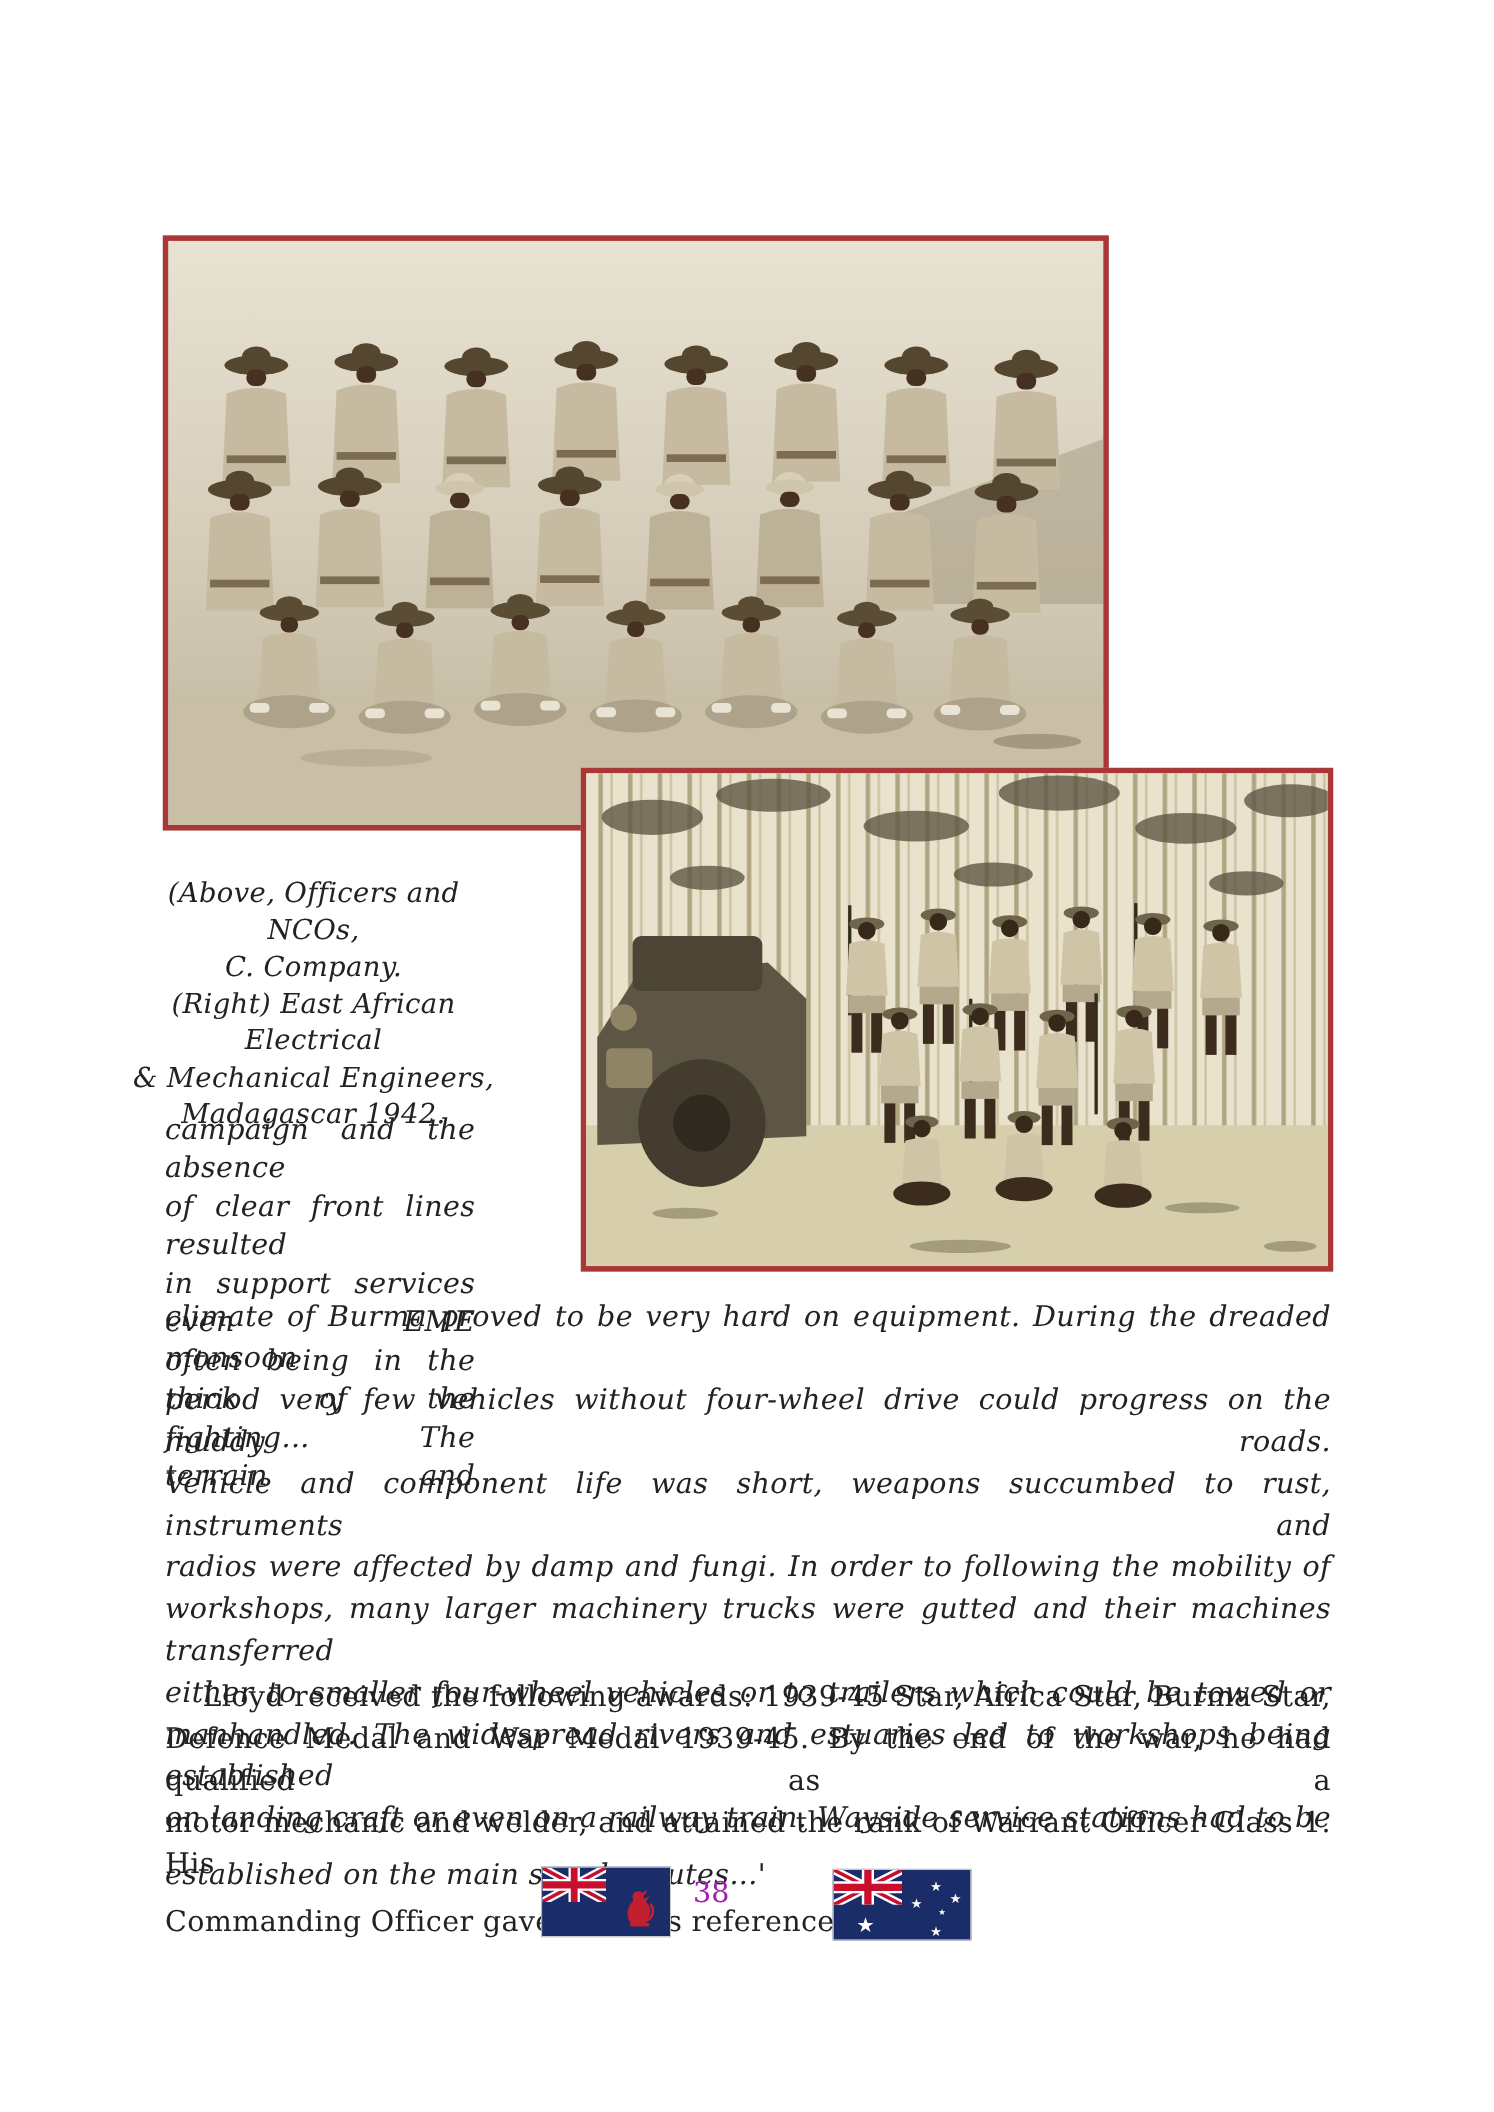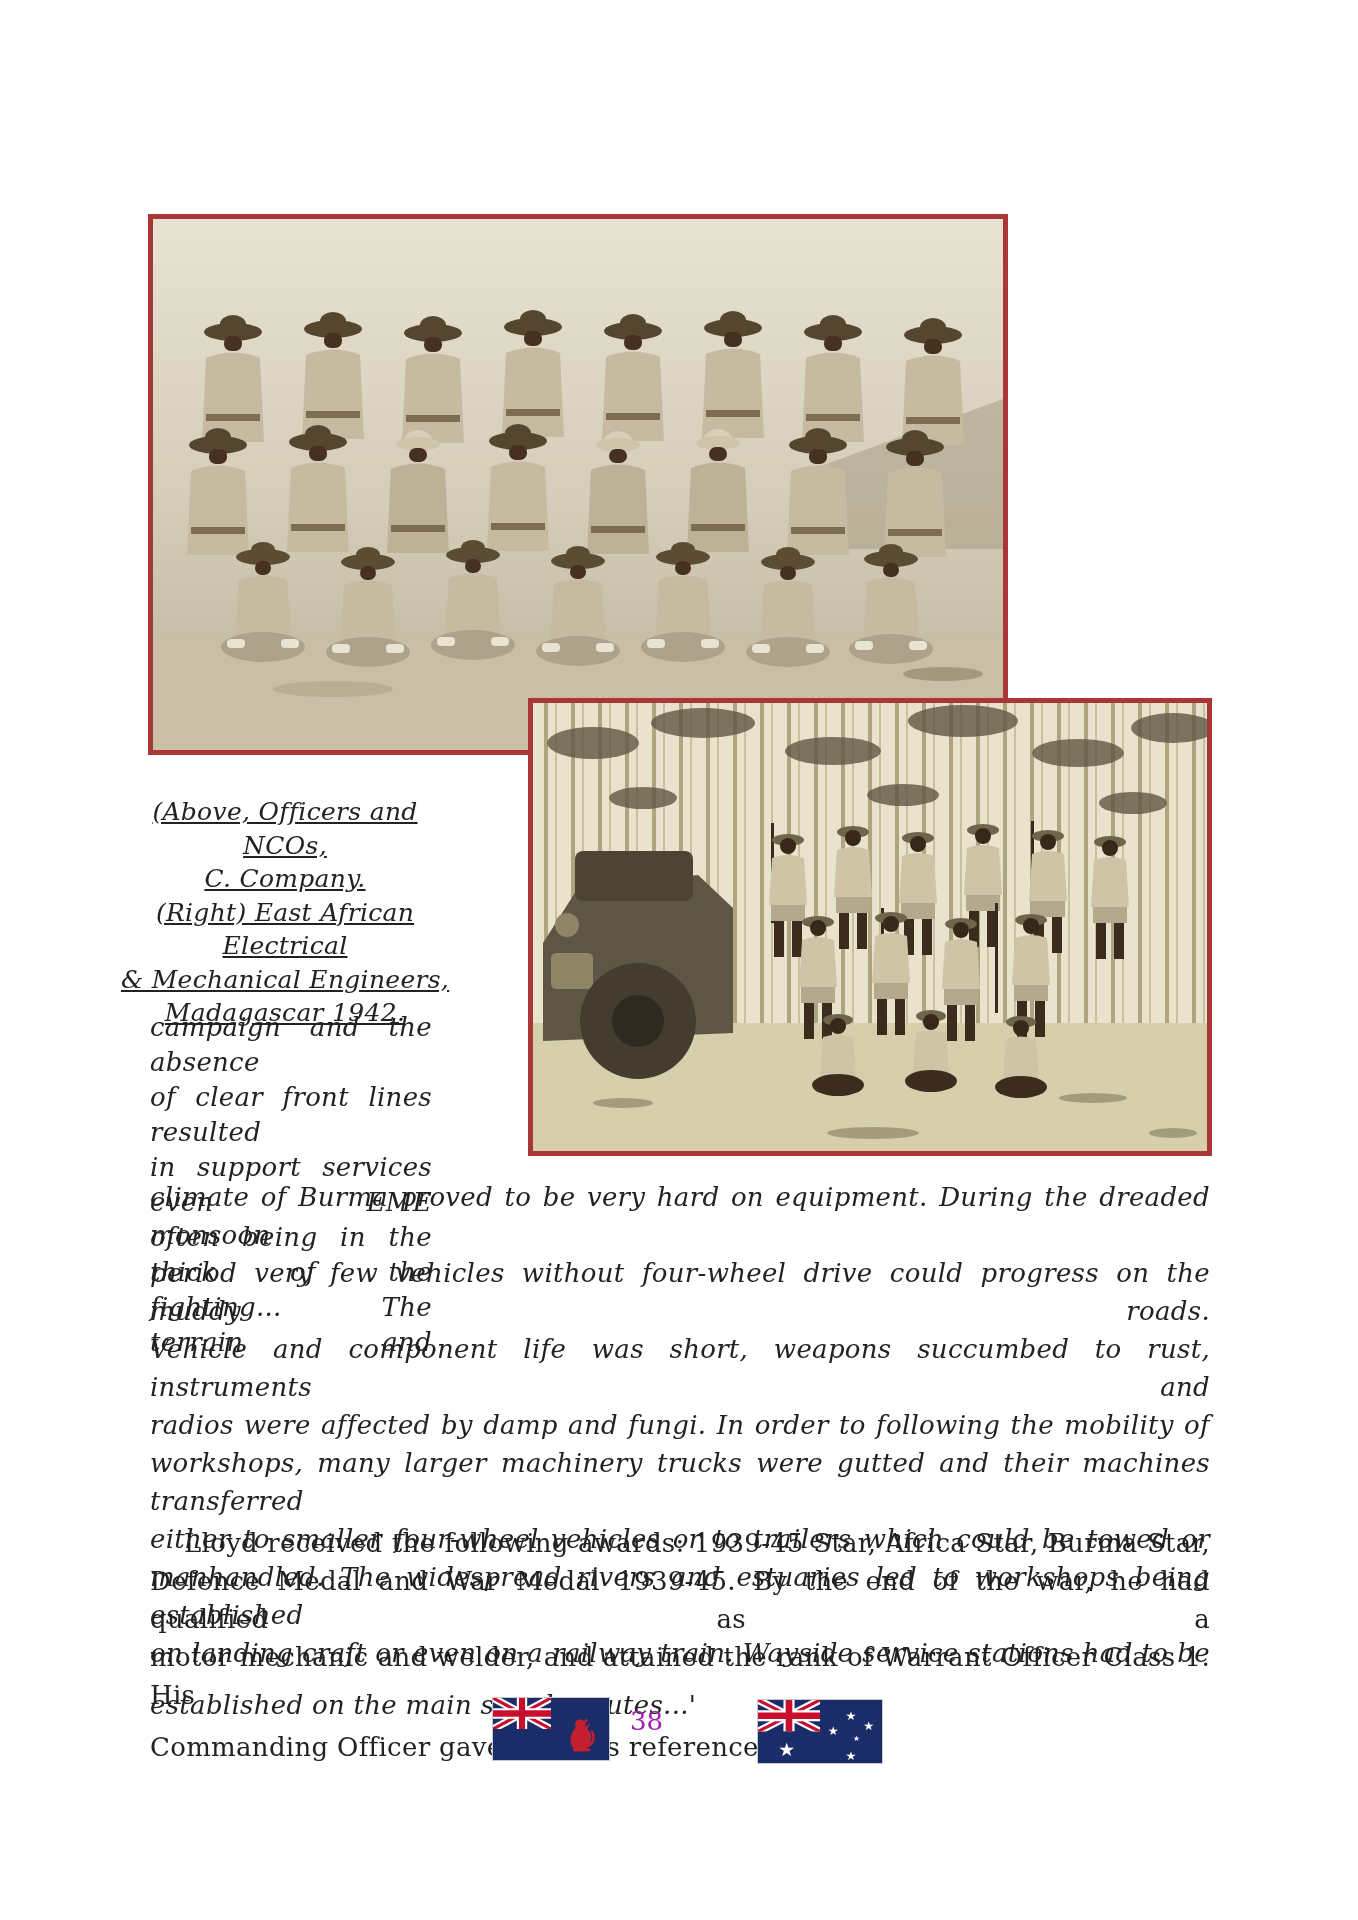--- a/index.html
+++ b/index.html
@@ -12,21 +12,20 @@
     border:5px solid #a93737; background:#d8d1bf;
   }
   .photo svg { display:block; width:100%; height:100%; }
   #photo1 { left:148px; top:214px; width:860px; height:541px; z-index:1; }
   #photo2 { left:528px; top:698px; width:684px; height:458px; z-index:2; }
 
   .caption {
     position:absolute; left:118px; top:795px; width:334px; z-index:3;
     font-style:italic; font-size:25px; line-height:33.5px; text-align:center;
     letter-spacing:0.3px;
-    text-decoration:underline;
   }
   .lcol {
     position:absolute; left:150px; top:1010px; width:282px;
     font-style:italic; font-size:26px; line-height:35px; letter-spacing:0.3px;
   }
   .fullq {
     position:absolute; left:150px; top:1178px; width:1060px;
     font-style:italic; font-size:26px; line-height:38px; letter-spacing:0.3px;
   }
   .bodyp {

